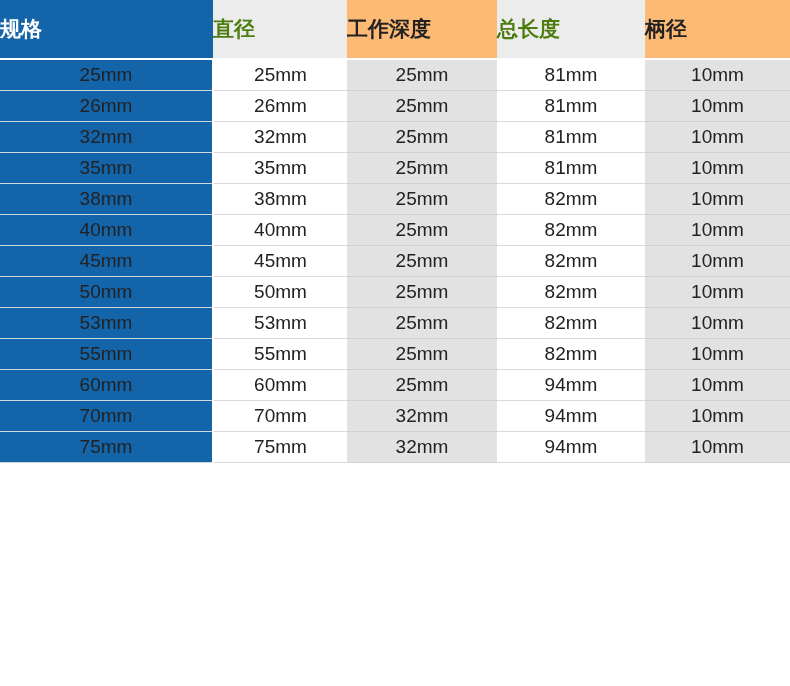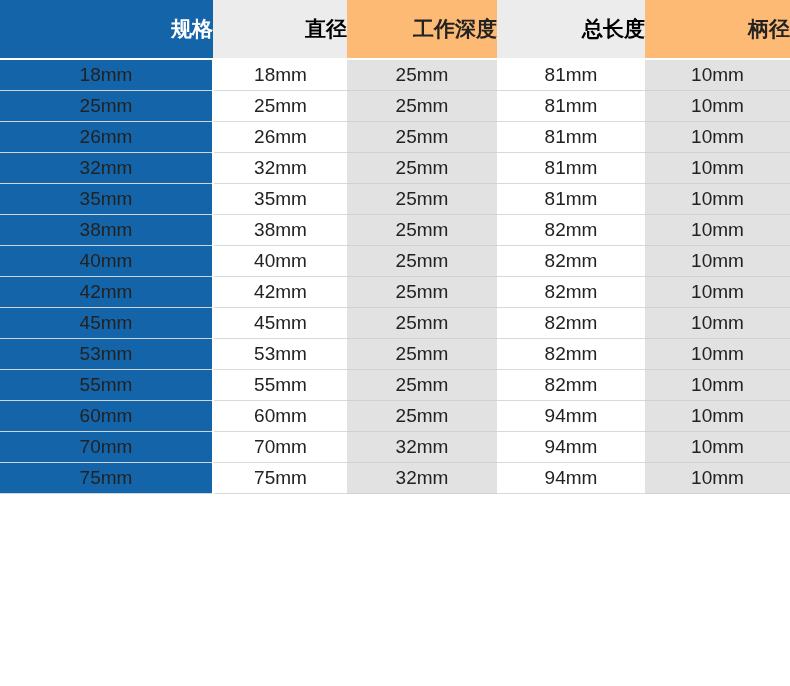--- a/index.html
+++ b/index.html
@@ -20,32 +20,32 @@
   }
   .spec-table th, .spec-table td {
     padding: 0;
     margin: 0;
   }
   
   .spec-table thead th {
     height: 58px;
     font-size: 21px;
     font-weight: bold;
-    text-align: right;
+    text-align: left;
     vertical-align: middle;
     border-bottom: 2px solid #ffffff;
   }
   th.col-spec {
     background: #1464aa;
     color: #ffffff;
     width: 213px;
   }
   th.col-plain {
     background: #ececec;
-    color: #000000;
+    color: #4d7c0f;
   }
   th.col-shade {
     background: #fdba74;
     color: #222222;
   }
   
   .spec-table tbody td {
     height: 30px;
     font-size: 19px;
     text-align: center;
@@ -82,27 +82,20 @@
     <tr>
       <th class="col-spec">规格</th>
       <th class="col-plain">直径</th>
       <th class="col-shade">工作深度</th>
       <th class="col-plain">总长度</th>
       <th class="col-shade">柄径</th>
     </tr>
   </thead>
   <tbody id="table-body">
       <tr>
-        <td class="cell-spec">18mm</td>
-        <td class="cell-plain">18mm</td>
-        <td class="cell-shade">25mm</td>
-        <td class="cell-plain">81mm</td>
-        <td class="cell-shade">10mm</td>
-      </tr>
-      <tr>
         <td class="cell-spec">25mm</td>
         <td class="cell-plain">25mm</td>
         <td class="cell-shade">25mm</td>
         <td class="cell-plain">81mm</td>
         <td class="cell-shade">10mm</td>
       </tr>
       <tr>
         <td class="cell-spec">26mm</td>
         <td class="cell-plain">26mm</td>
         <td class="cell-shade">25mm</td>
@@ -131,29 +124,29 @@
         <td class="cell-shade">10mm</td>
       </tr>
       <tr>
         <td class="cell-spec">40mm</td>
         <td class="cell-plain">40mm</td>
         <td class="cell-shade">25mm</td>
         <td class="cell-plain">82mm</td>
         <td class="cell-shade">10mm</td>
       </tr>
       <tr>
-        <td class="cell-spec">42mm</td>
-        <td class="cell-plain">42mm</td>
+        <td class="cell-spec">45mm</td>
+        <td class="cell-plain">45mm</td>
         <td class="cell-shade">25mm</td>
         <td class="cell-plain">82mm</td>
         <td class="cell-shade">10mm</td>
       </tr>
       <tr>
-        <td class="cell-spec">45mm</td>
-        <td class="cell-plain">45mm</td>
+        <td class="cell-spec">50mm</td>
+        <td class="cell-plain">50mm</td>
         <td class="cell-shade">25mm</td>
         <td class="cell-plain">82mm</td>
         <td class="cell-shade">10mm</td>
       </tr>
       <tr>
         <td class="cell-spec">53mm</td>
         <td class="cell-plain">53mm</td>
         <td class="cell-shade">25mm</td>
         <td class="cell-plain">82mm</td>
         <td class="cell-shade">10mm</td>

